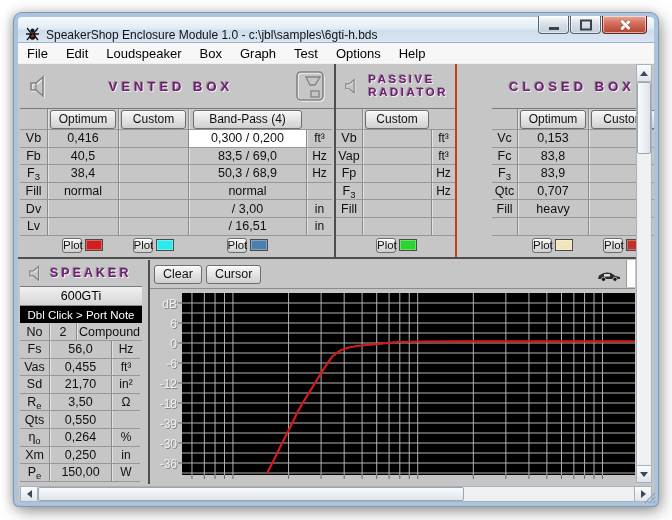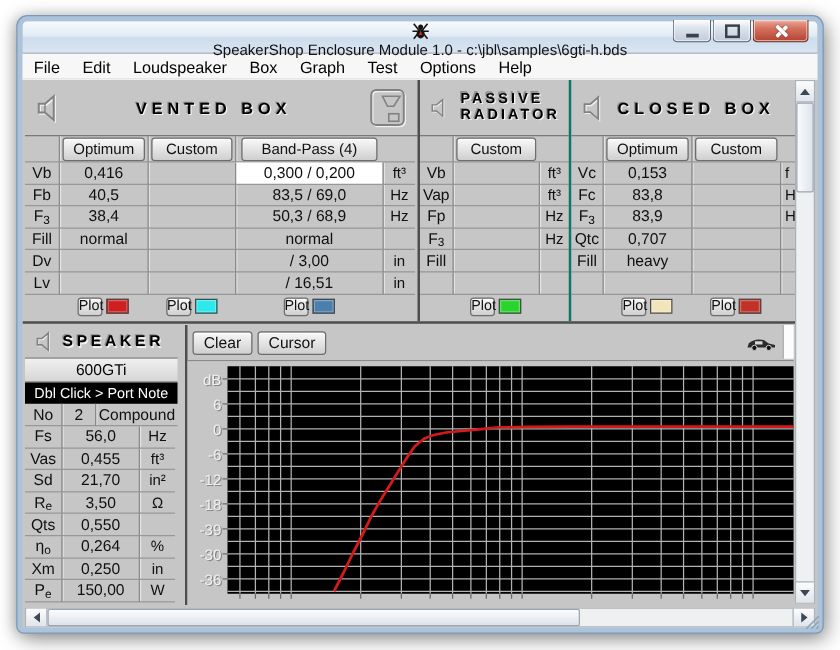--- a/index.html
+++ b/index.html
@@ -2,45 +2,45 @@
 <html><head>
 <meta charset="utf-8">
 <style>
   html,body{margin:0;padding:0;}
   .page{position:relative;width:672px;height:520px;background:#ffffff;font-family:"Liberation Sans",sans-serif;overflow:hidden;}
   .window{position:absolute;left:14px;top:13px;width:644px;height:493px;background:#c6c6c6;
     border:4px solid #abc4dc;border-radius:8px 8px 5px 5px;box-sizing:border-box;
     box-shadow:0 0 0 1px #7d99b4, 3px 5px 16px rgba(60,60,60,.55), -3px 0 10px rgba(90,90,90,.3);}
   
   .titlebar{height:25px;background:linear-gradient(#f7fafd,#e2ecf5 45%,#cddded 55%,#dae5f1);
-    border-radius:4px 4px 0 0;border-bottom:1px solid #9fb4ca;display:flex;align-items:center;position:relative;flex-direction:column;}
+    border-radius:4px 4px 0 0;border-bottom:1px solid #9fb4ca;display:flex;align-items:flex-end;position:relative;}
   .app-icon{margin:0 5px 0 6px;display:flex;}
   .title{font-size:12px;color:#111;white-space:nowrap;}
   .winctl{position:absolute;top:-1px;right:7px;display:flex;gap:1px;}
   .wbtn{width:29px;height:17px;border:1px solid #55636f;border-top:none;border-radius:0 0 4px 4px;position:relative;
     background:linear-gradient(#fefefe,#dbe2ea 40%,#c2ccd8);box-shadow:inset 0 0 0 1px rgba(255,255,255,.55);}
   .wbtn.close{width:43px;background:linear-gradient(#eba99a,#d4715e 40%,#b24430);border-color:#6e2417;}
   .g-min{position:absolute;left:50%;bottom:3px;transform:translateX(-50%);width:10px;height:3px;background:#38424c;}
   .g-max{position:absolute;left:50%;top:50%;transform:translate(-50%,-50%);width:8px;height:7px;border:2px solid #38424c;}
   .g-x{position:absolute;left:50%;top:50%;width:12px;height:12px;transform:translate(-50%,-50%);}
   .g-x::before,.g-x::after{content:"";position:absolute;left:5px;top:0;width:2.5px;height:12px;background:#fff;border-radius:1px;box-shadow:0 0 1px #5a1408;}
   .g-x::before{transform:rotate(45deg);} .g-x::after{transform:rotate(-45deg);}
   
   .menubar{height:20px;background:#f7f7f7;border-bottom:1px solid #cfcfcf;display:flex;align-items:center;font-size:13px;color:#000;}
   .menu-item{padding:0 9px;}
   
   .client{position:absolute;left:0;top:46px;right:0;bottom:0;background:#c6c6c6;overflow:hidden;border-top:1px solid #efefef;}
   .box-row{position:absolute;left:0;top:0;width:618px;height:195px;border-bottom:2px solid #4e4e4e;box-sizing:border-box;}
   .panel{position:absolute;top:0;height:193px;box-sizing:border-box;}
   #pv{left:2px;width:314px;}
   #pp{left:316px;width:121px;border-left:2px solid #4e4e4e;}
-  #pc2{left:437px;width:181px;border-left:2px solid #0f766e;}
+  #pc2{left:437px;width:181px;border-left:2px solid #c2410c;padding-left:35px;}
   .phead{height:45px;border-bottom:1px solid #7a7a7a;display:flex;align-items:center;justify-content:space-between;padding:0 7px;box-sizing:border-box;}
   .phead.center{justify-content:flex-start;gap:10px;}
-  .emboss{color:#000000;font-weight:bold;text-shadow:1px 1px 0 #f2f2f2, -1px -1px 0 #8e8e8e;}
+  .emboss{color:#701a75;font-weight:bold;text-shadow:1px 1px 0 #f2f2f2, -1px -1px 0 #8e8e8e;}
   .btitle{font-size:13px;letter-spacing:4px;white-space:nowrap;}
   .ptitle2{display:flex;flex-direction:column;line-height:1.15;font-size:11.5px;letter-spacing:2.5px;}
   
   .tbl{display:grid;grid-template-rows:21px repeat(6,17.6px) 19px;}
   #pv .tbl{grid-template-columns:27px 71px 70px 118px 26px;}
   #pp .tbl{grid-template-columns:26px 69px 24px;}
   #pc2 .tbl{grid-template-columns:25px 71px 71px 12px;}
   .cell{display:flex;align-items:center;justify-content:center;border-bottom:1px solid #979797;font-size:12.5px;color:#101010;box-sizing:border-box;overflow:hidden;white-space:nowrap;}
   .valcell,.unitcell,.hcell{border-left:1px solid #8a8a8a;box-shadow:inset 1px 0 0 rgba(255,255,255,.5);}
   .plotrow{border-bottom:none;}

